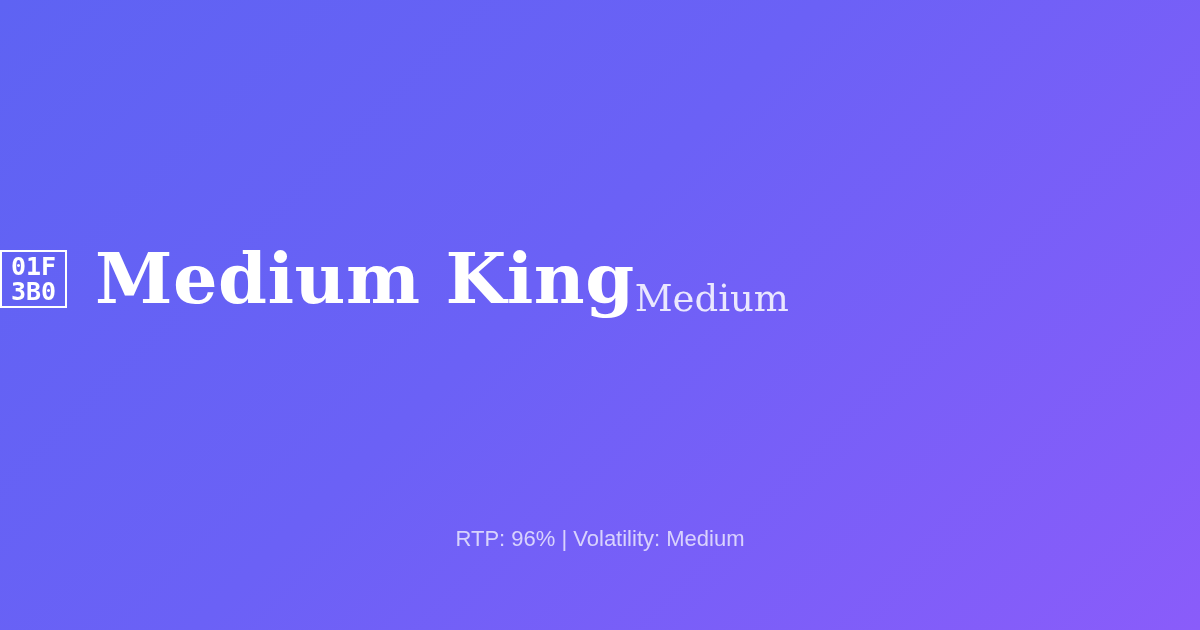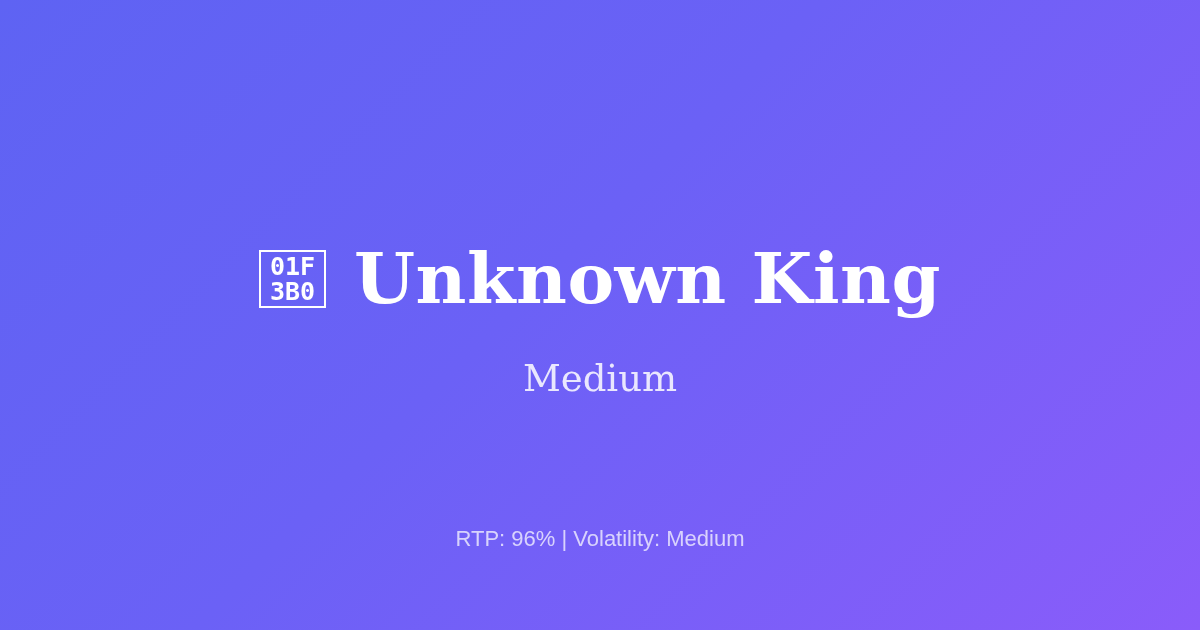--- a/index.html
+++ b/index.html
@@ -25,21 +25,20 @@
     justify-content: flex-start;
   }
 
   
   .center-stack {
     position: absolute;
     left: 0;
     right: 0;
     top: 236px;
     display: flex;
-    flex-direction: column;
     align-items: center;
   }
 
   .title-row {
     display: flex;
     flex-direction: row;
     align-items: center;
     justify-content: center;
     gap: 28px;
     height: 86px;
@@ -107,21 +106,21 @@
 
 <div class="og-card">
 
   <div class="center-stack">
 
     <div class="title-row">
       <div class="tofu-glyph">
         <span>01F</span>
         <span>3B0</span>
       </div>
-      <div class="game-title">Unknown King</div>
+      <div class="game-title">Medium King</div>
     </div>
 
     <div class="game-subtitle">Medium</div>
 
   </div>
 
   <div class="game-meta">RTP: 96% | Volatility: Medium</div>
 
 </div>
 

